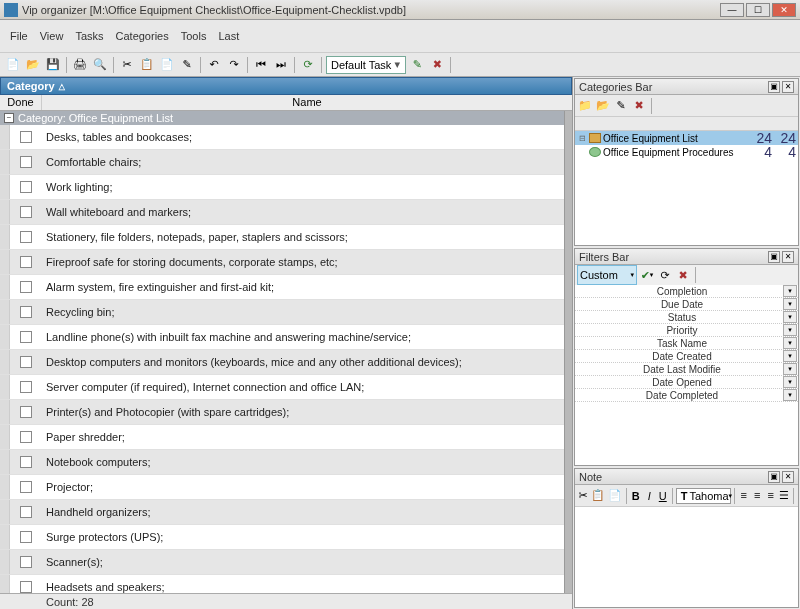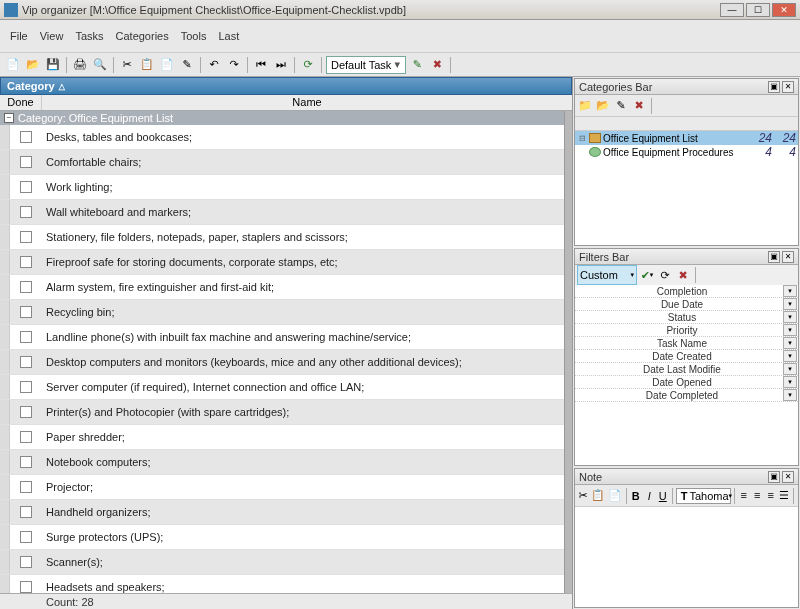--- a/index.html
+++ b/index.html
@@ -51,21 +51,21 @@
 .cgh-name { flex: 1; }
 .cgh-col { width: 26px; text-align: right; padding-right: 4px; border-left: 1px solid #ccc; margin-top: 40px; }
 .cat-tree { flex: 1; background: #fff; overflow: auto; }
 .cat-node { height: 14px; display: flex; align-items: center; padding-left: 4px; cursor: pointer; }
 .cat-node.sel { background: #9ecae9; }
 .cn-exp { width: 10px; font-size: 8px; color: #666; }
 .cn-ico { width: 12px; height: 10px; margin-right: 2px; display:inline-block;}
 .cn-ico.folder { background: #d9a94b; border:1px solid #a07020;}
 .cn-ico.proc { background: #8dc68d; border:1px solid #5a9a5a; border-radius:50%;}
 .cn-text { flex: 1; font-size: 10px; }
-.cn-num { width: 24px; text-align: right; font-size: 12px; color: #336; padding-right:2px;font-style:italic;}
+.cn-num { width: 24px; text-align: right; font-size: 14px; color: #336; padding-right:2px;}
 .filter-combo-row { height: 20px; display:flex; align-items:center; padding:0 2px; gap:2px;}
 .filter-combo { flex:0 0 60px; height:20px; border:1px solid #7bd; background:#cfe8f5; display:flex; align-items:center; padding:0 2px; font-size:10px; cursor:pointer;}
 .filter-list { flex: 1; background: #fff; overflow: auto; text-align: center; }
 .filter-row { height: 13px; display: flex; align-items: center; border-bottom: 1px dotted #ccc; }
 .fr-label { flex: 1; padding-left: 6px; font-size: 10px; color: #333; }
 .fr-dd { width: 14px; height: 12px; border: 1px solid #aaa; background: #eee; display: flex; align-items: center; justify-content: center; font-size: 7px; cursor: pointer; margin-right:1px;}
 .note-body { flex: 1; background: #fff; }
 .note-tb { height: 22px; background: #eaeaea; border-bottom: 1px solid #ccc; display: flex; align-items: center; gap: 1px; padding: 0 2px; }
 .font-combo { height: 16px; border: 1px solid #999; background: #fff; padding: 0 4px; font-size: 10px; display: flex; align-items: center; min-width:55px; cursor:pointer;}
 ::-webkit-scrollbar{width:8px;background:#ddd;} ::-webkit-scrollbar-thumb{background:#bbb;}

